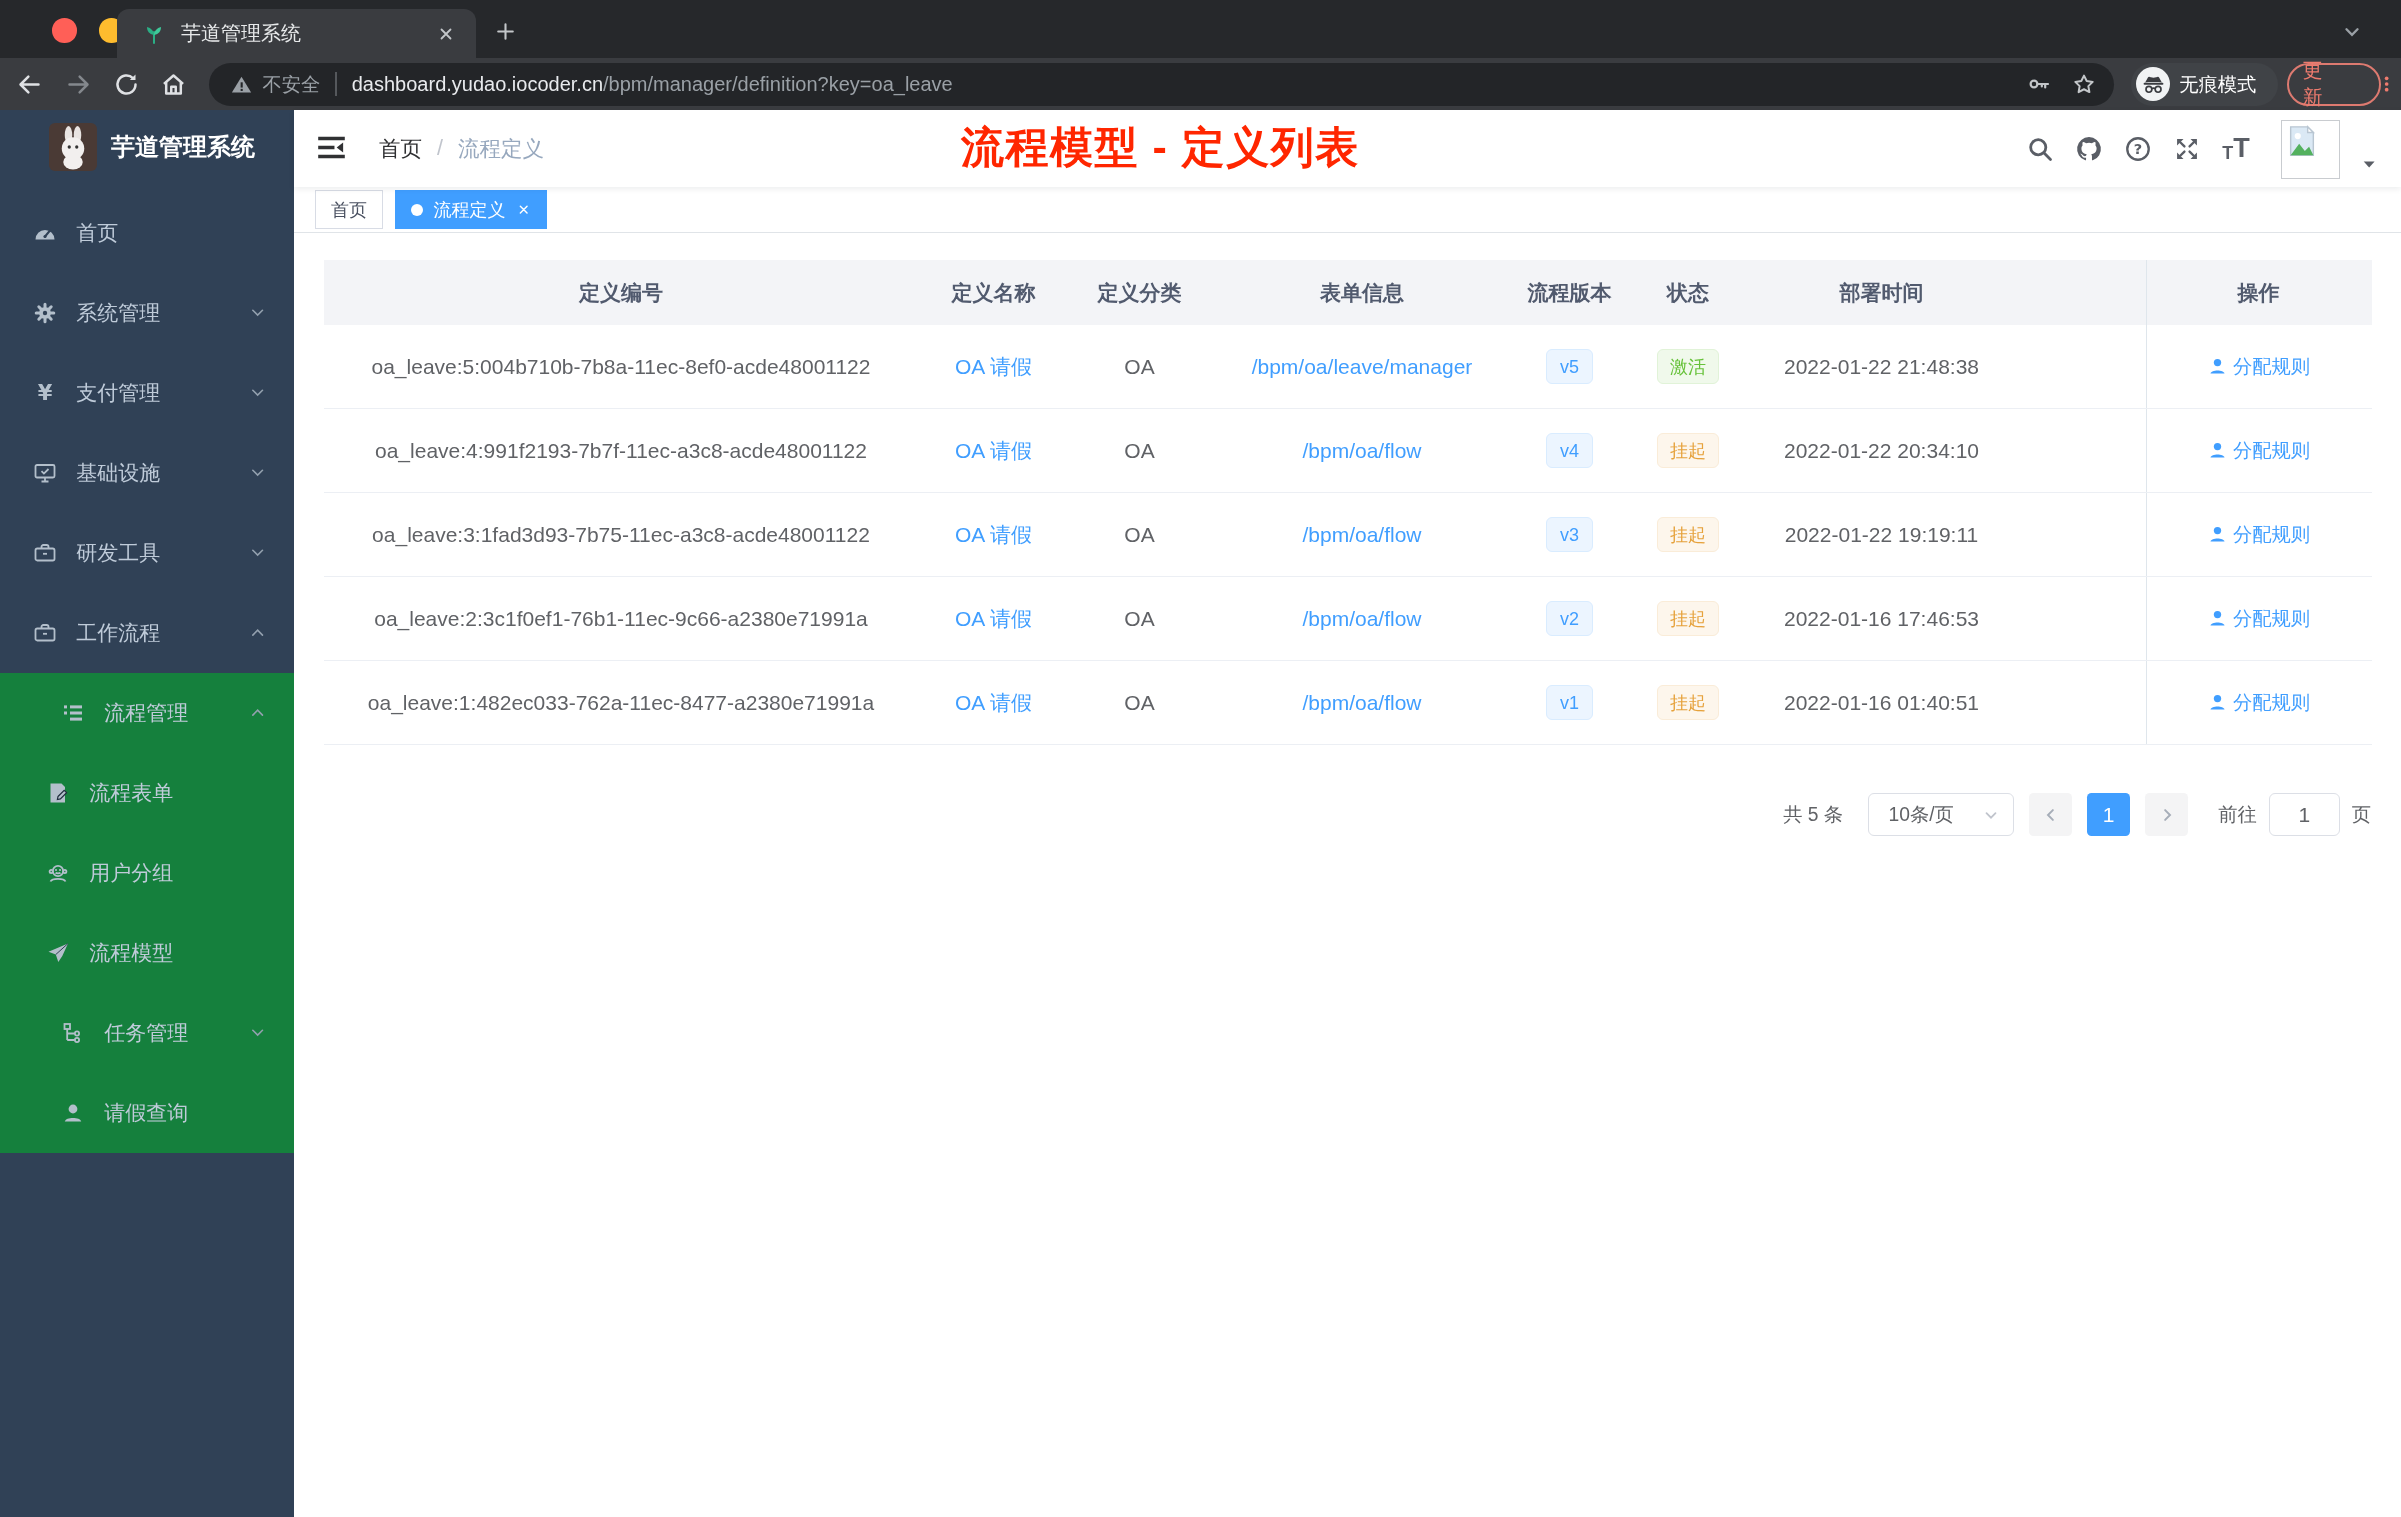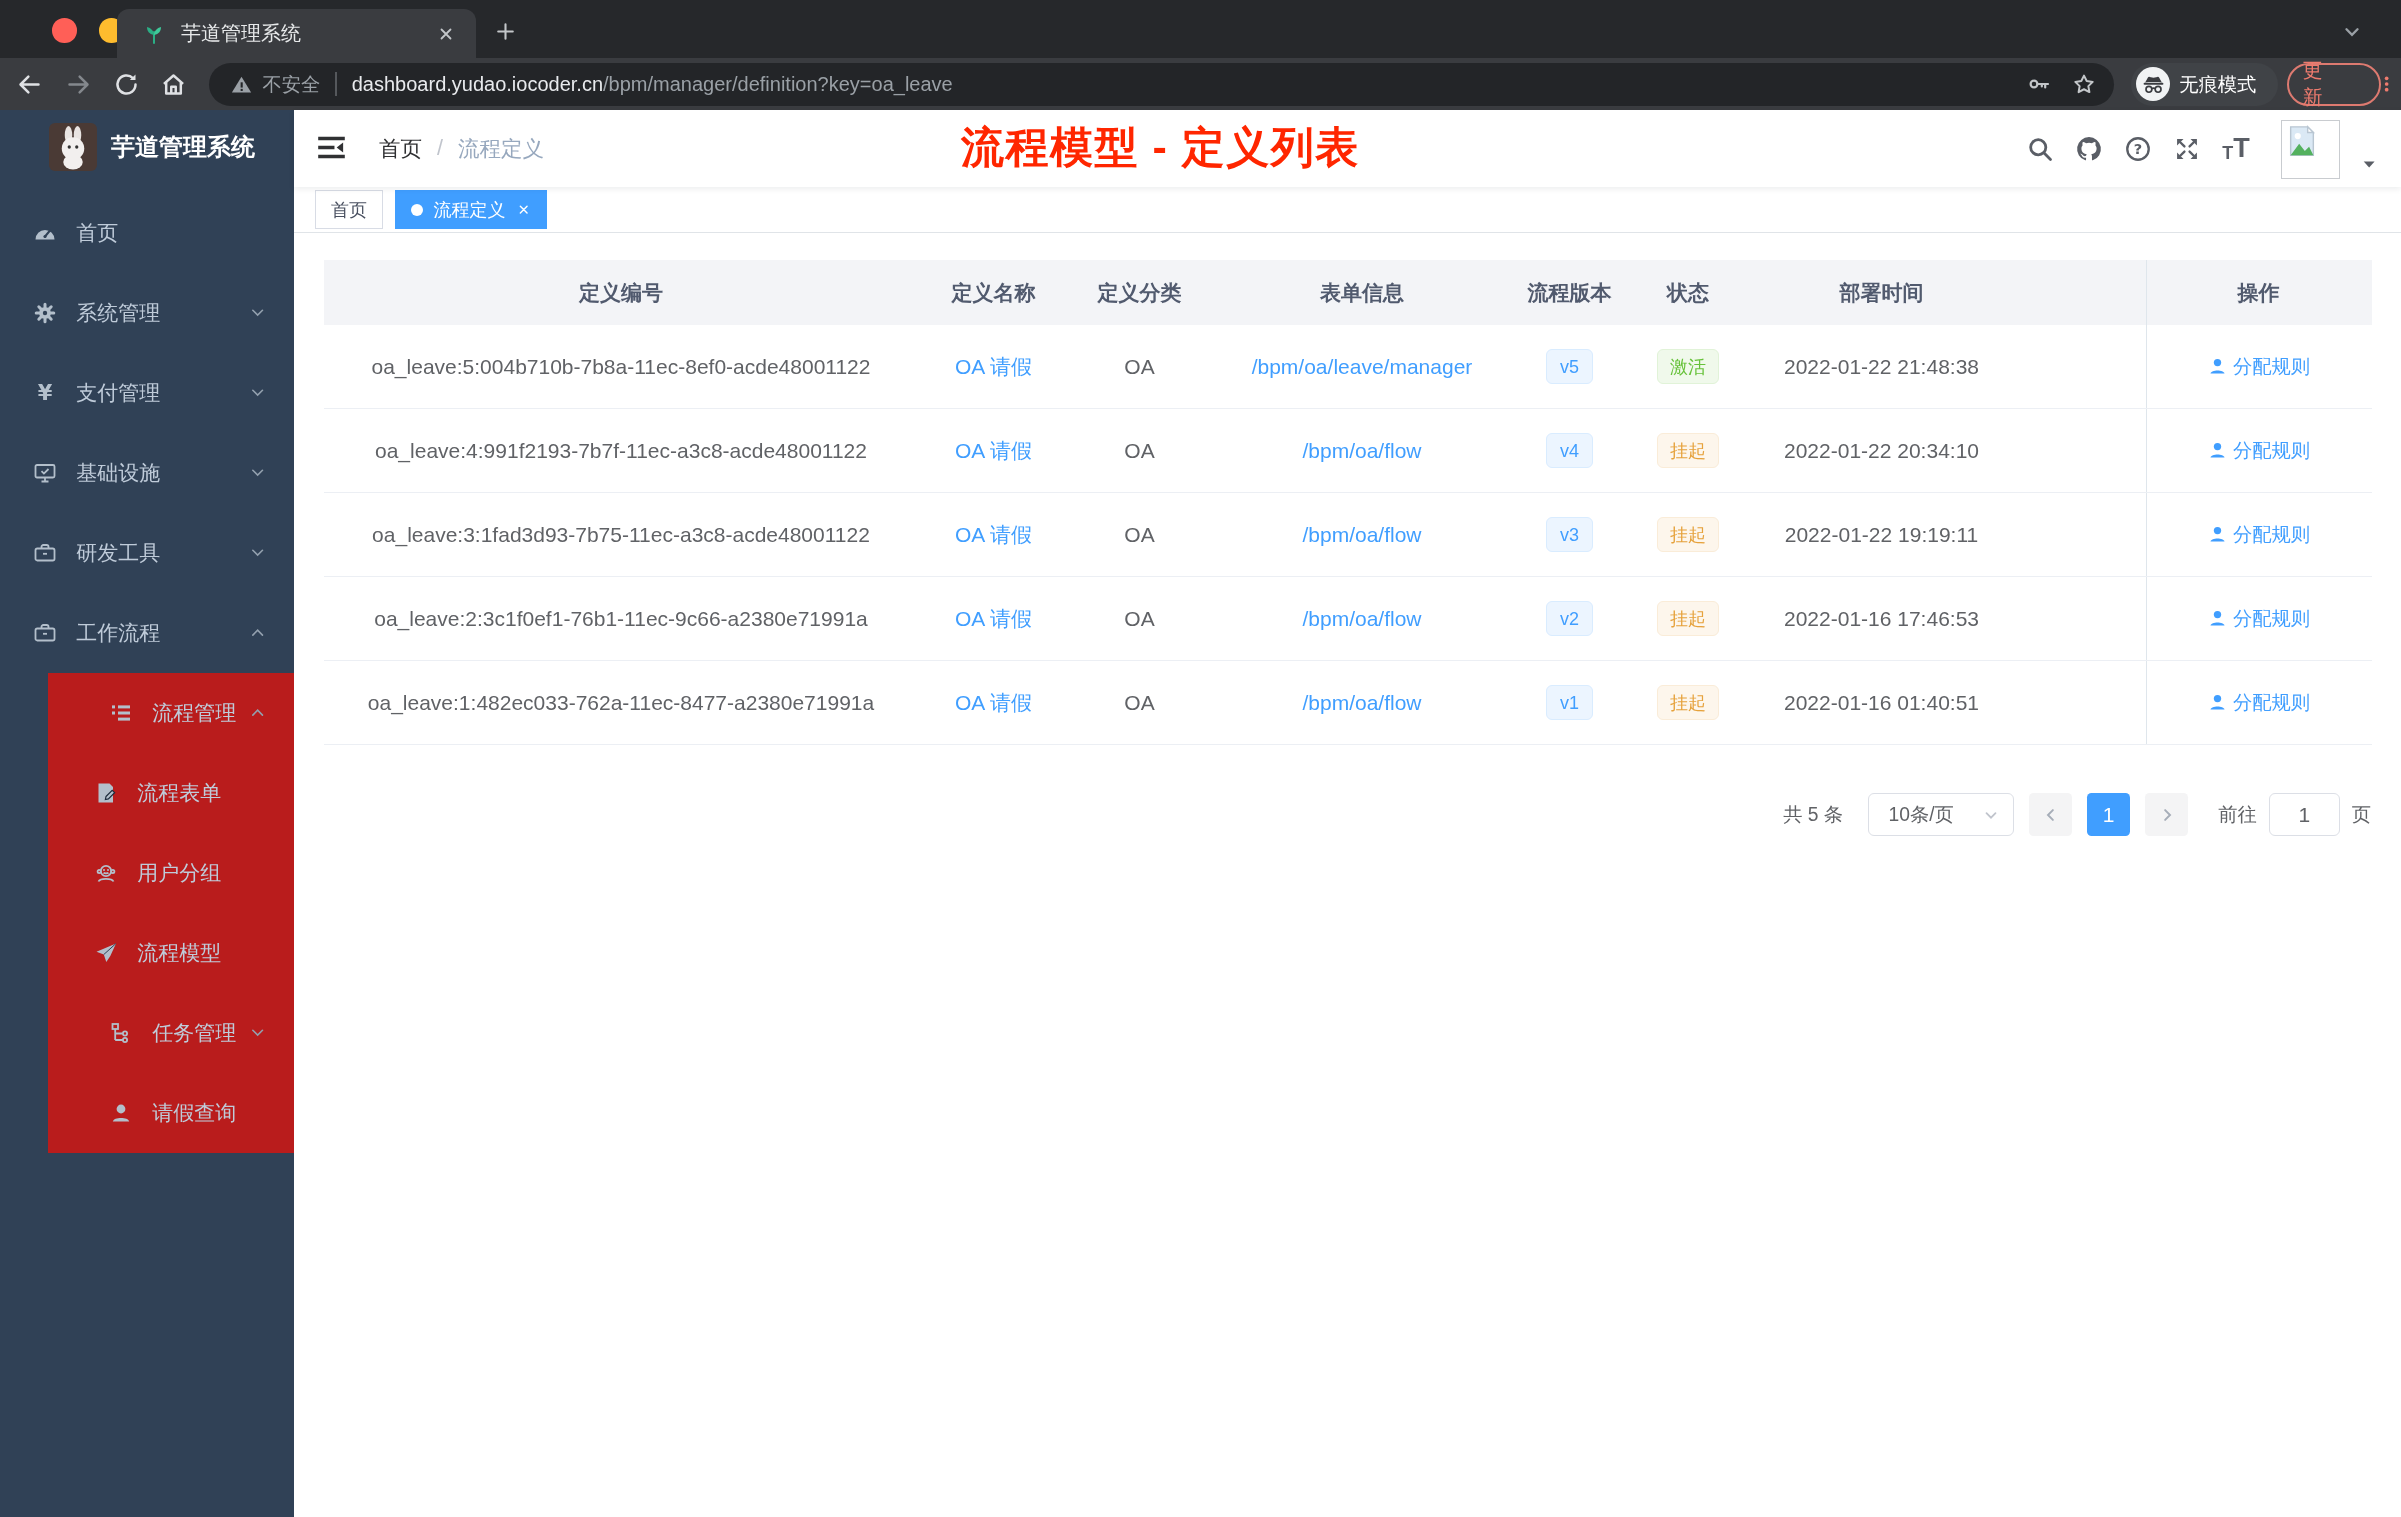--- a/index.html
+++ b/index.html
@@ -45,21 +45,21 @@
 
   
   .sidebar{position:absolute;left:0;top:110px;width:294px;height:1408px;background:#304156;}
   .logo-row{position:absolute;left:0;top:0;width:100%;height:83px;}
   .logo-img{position:absolute;left:49px;top:13.4px;width:48px;height:48px;border-radius:6px;overflow:hidden;}
   .logo-title{position:absolute;left:111px;top:0;height:74px;line-height:74px;
               color:#fff;font-size:24px;font-weight:bold;white-space:nowrap;}
   .menu{position:absolute;left:0;top:83px;width:100%;}
   .menu-item{position:relative;height:80px;display:flex;align-items:center;color:#bfcbd9;
              font-size:21px;cursor:pointer;}
-  .menu-item.dark{background:#b91c1c;margin-left:48px;}
+  .menu-item.dark{background:#15803d;}
   .menu-item .mi{width:27px;margin-right:16.3px;color:#b3bfcb;flex:0 0 27px;}
   .menu-item.lvl1{padding-left:33px;}
   .menu-item.lvl2{padding-left:61px;}
   .menu-item.lvl3{padding-left:46px;}
   .menu-item .chev{position:absolute;right:27px;color:#93a0ae;}
 
   
   .main{position:absolute;left:294px;top:110px;width:2107px;height:1408px;background:#fff;}
   .navbar{position:absolute;left:0;top:0;width:100%;height:77px;background:#fff;
           box-shadow:0 1.5px 6px rgba(0,21,41,.08);z-index:2;}

